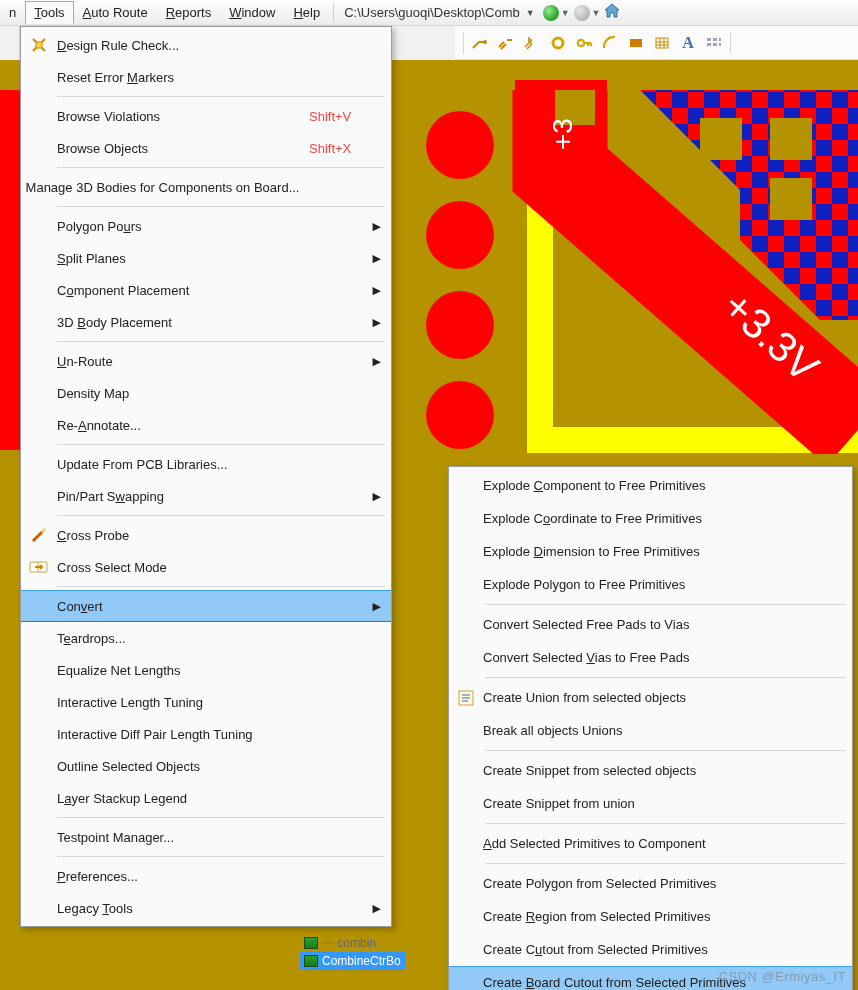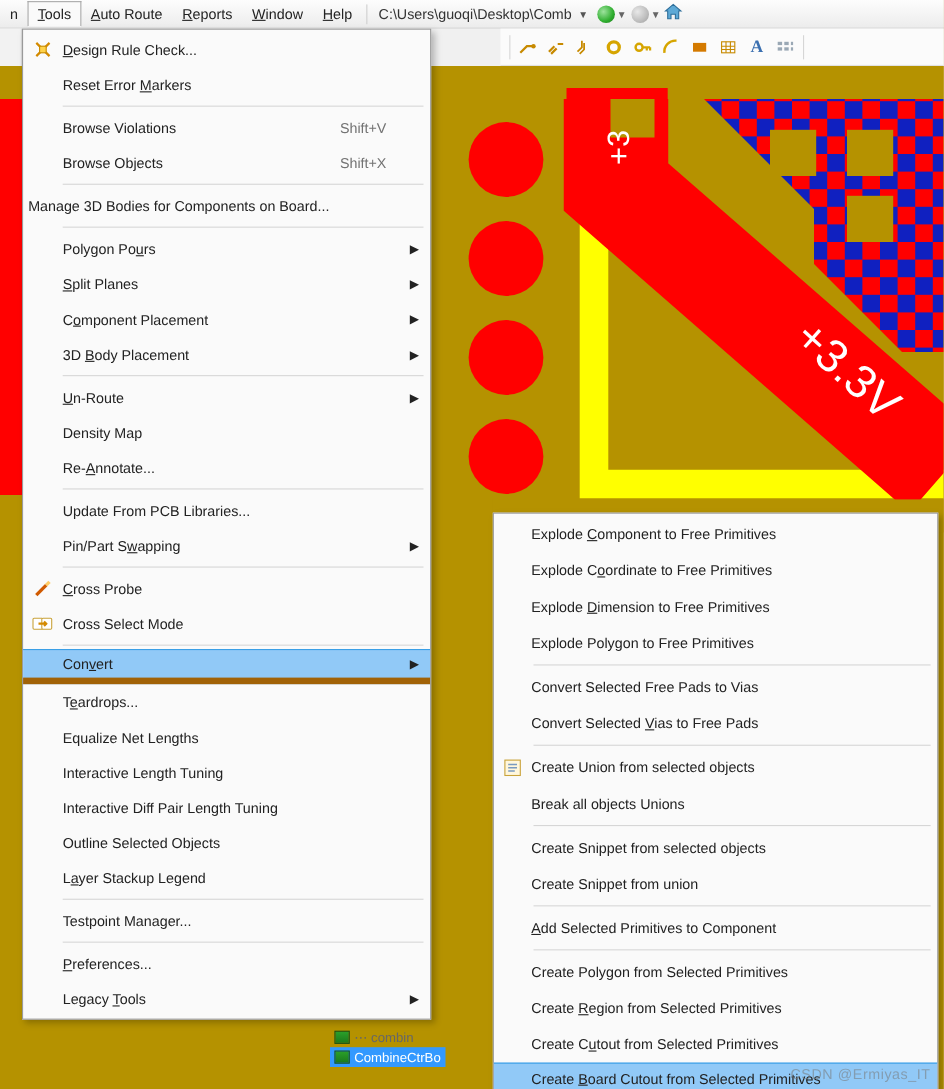--- a/index.html
+++ b/index.html
@@ -86,25 +86,25 @@
 .menu .row {
   display:flex; align-items:center;
   height:32px;
   padding: 0 10px 0 0;
   cursor: default;
   white-space: nowrap;
 }
 .menu .row.highlight {
   background:#91c9f7;
   border-top:1px solid #3a9fe6;
-  border-bottom:6px solid #a16207;
+  border-bottom:1px solid #a16207;
 }
 .menu .row .ic { width:36px; display:flex; align-items:center; justify-content:center; }
 .menu .row .lbl { flex:1; padding-right:20px; }
-.menu .row .sc  { color:#737373; padding-right:10px; min-width:60px; text-align:left; }
+.menu .row .sc  { color:#ef4444; padding-right:10px; min-width:60px; text-align:left; }
 .menu .row .arrow { font-size:11px; color:#222; width:12px; text-align:right; }
 .menu hr {
   border:none; border-top:1px solid #d6d6d6; margin:3px 6px 3px 36px;
 }
 .tools-menu { top:26px; left:20px; width:372px; }
 .sub-menu   { top:466px; left:448px; width:405px; }
 .sub-menu .row { height:33px; }
 .sub-menu .row .ic { width:34px; }
 
 

